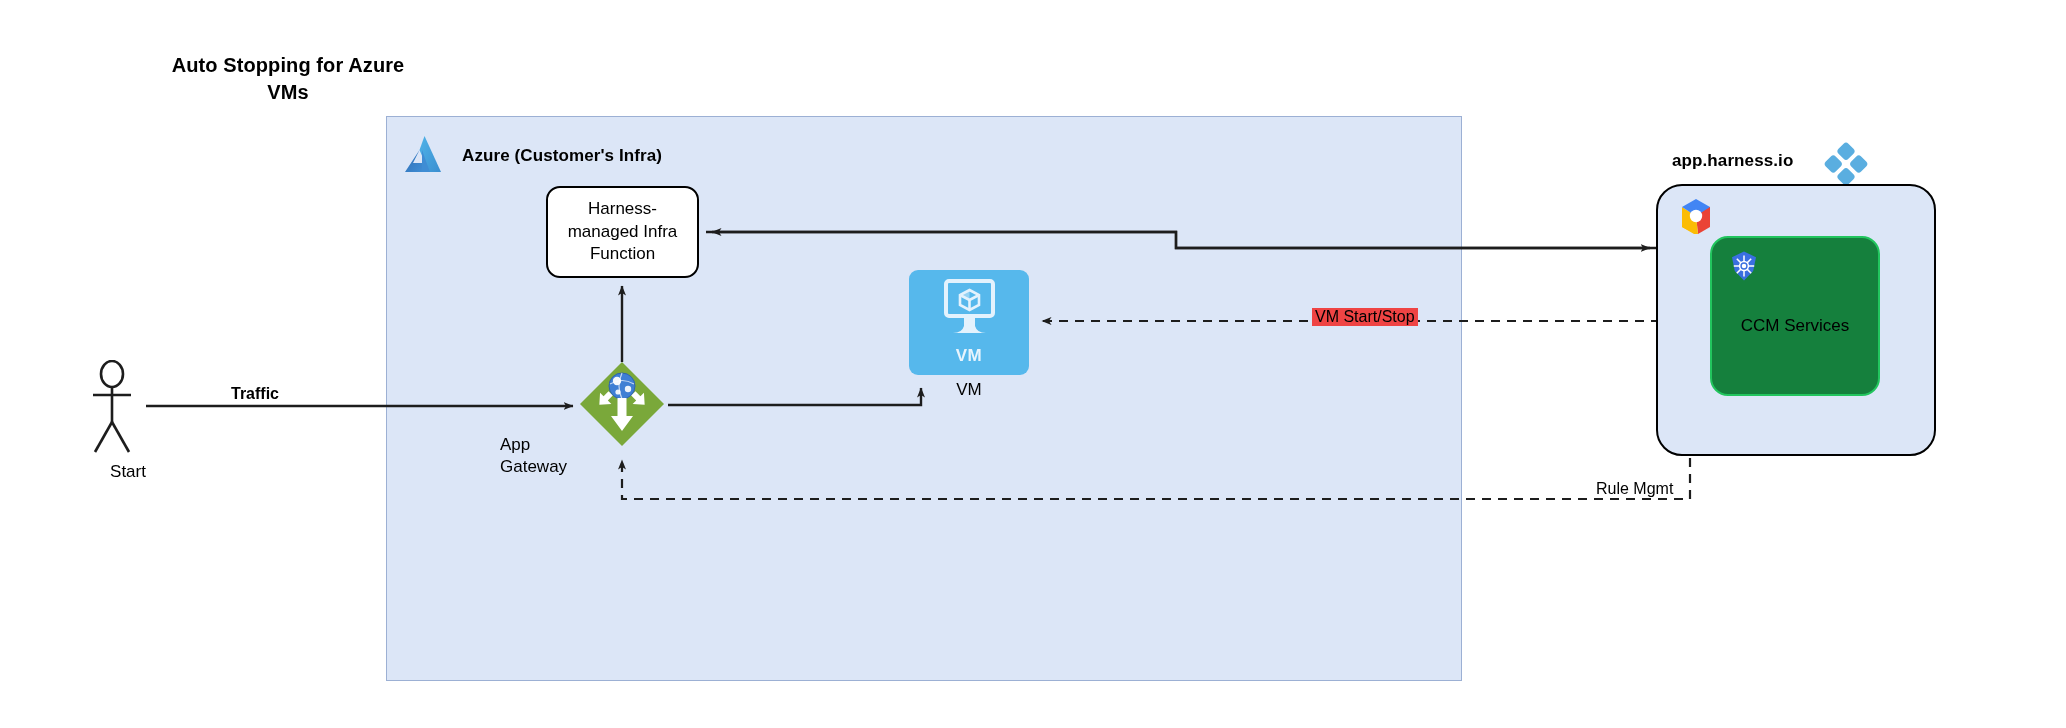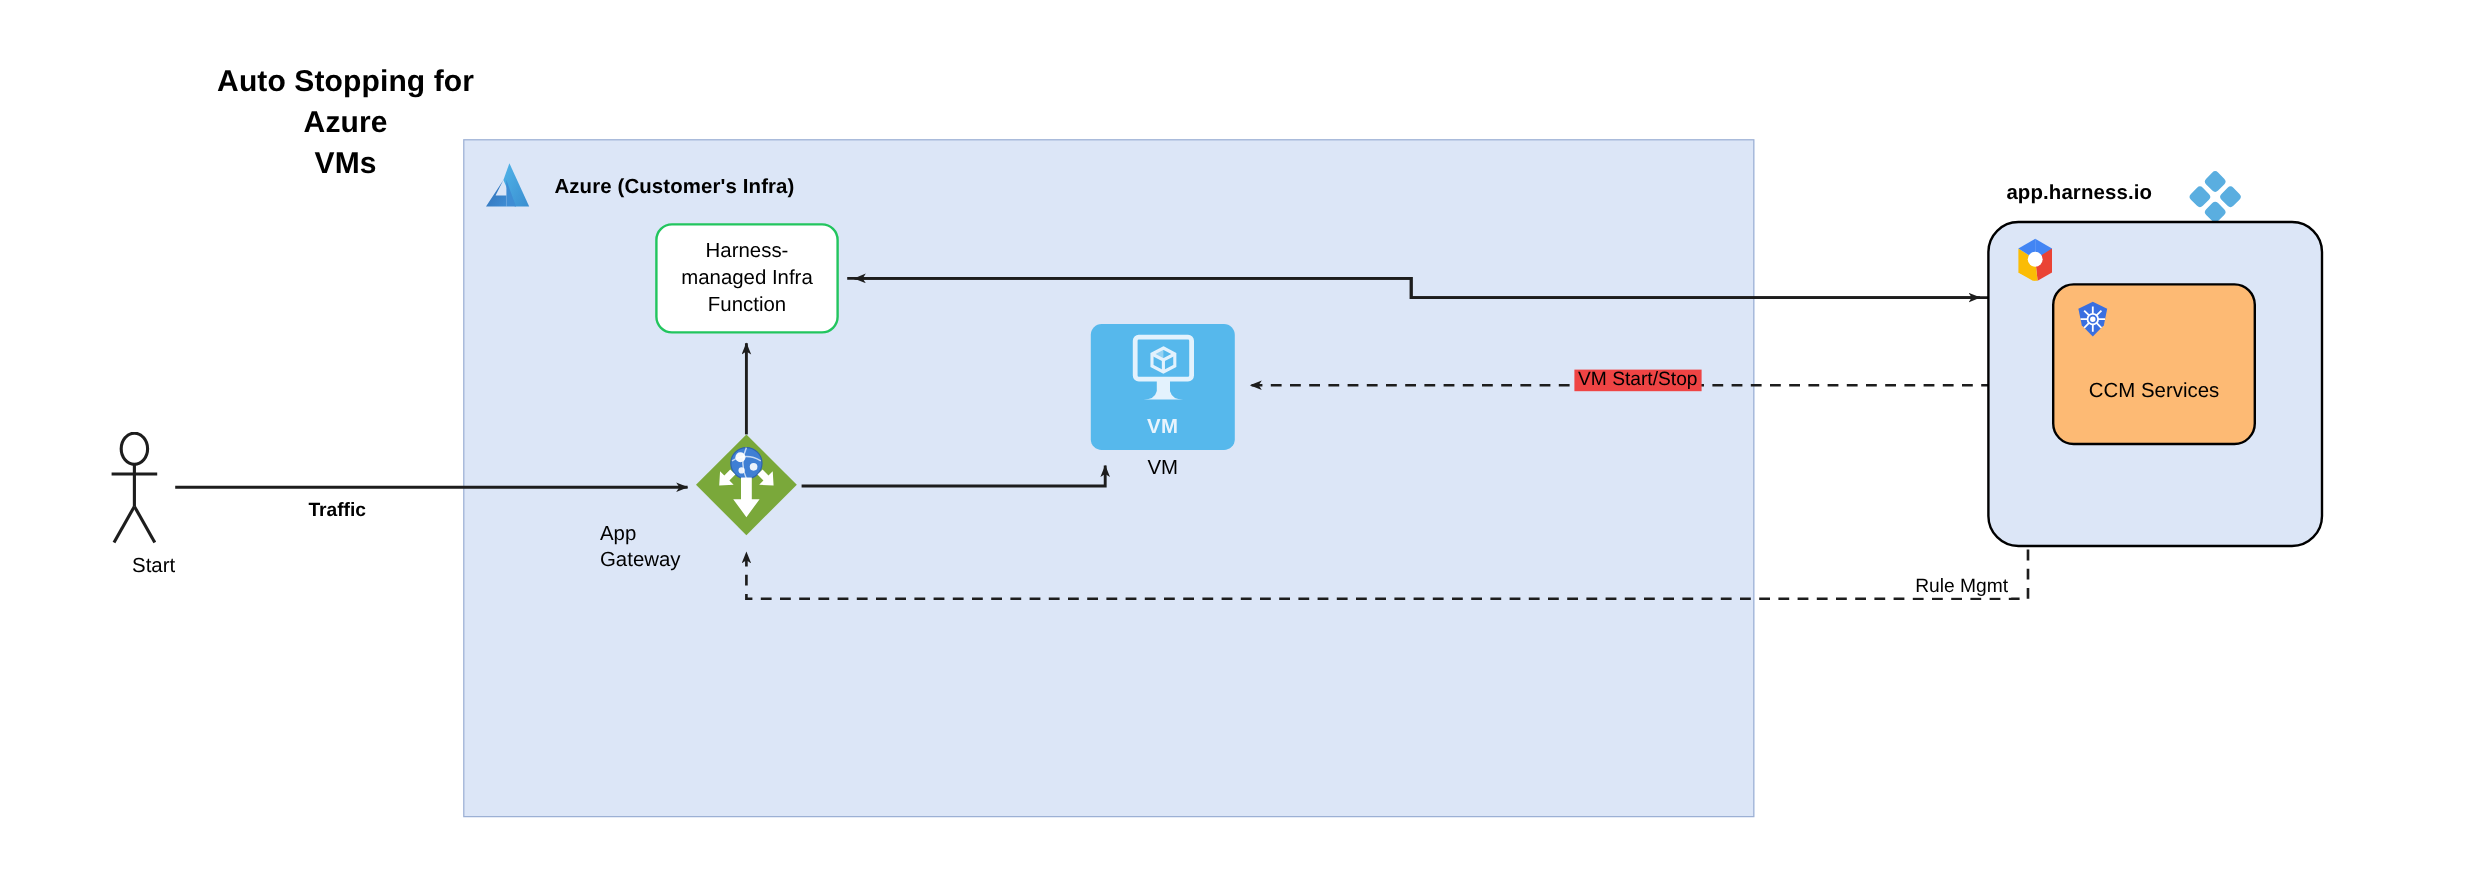--- a/index.html
+++ b/index.html
@@ -19,21 +19,21 @@
     overflow: hidden;
   }
   .abs { position: absolute; }
 
   
   #diagram-title {
     left: 148px;
     top: 52px;
     width: 280px;
     text-align: center;
-    font-size: 25px;
+    font-size: 20px;
     font-weight: bold;
     line-height: 1.35;
     letter-spacing: 0.1px;
   }
 
   
   #azure-container {
     left: 386px;
     top: 116px;
     width: 1076px;
@@ -51,21 +51,21 @@
   }
   #azure-logo { left: 400px; top: 132px; width: 46px; height: 48px; }
 
   
   #harness-function-box {
     left: 546px;
     top: 186px;
     width: 153px;
     height: 92px;
     background: #ffffff;
-    border: 2px solid #22c55e;
+    border: 2px solid #000000;
     border-radius: 14px;
     box-sizing: border-box;
     display: flex;
     align-items: center;
     justify-content: center;
   }
   #harness-function-label {
     font-size: 17px;
     line-height: 1.33;
     text-align: center;
@@ -137,23 +137,23 @@
     background: #dce6f7;
     border: 2px solid #000000;
     border-radius: 26px;
     box-sizing: border-box;
   }
   #gcp-logo { left: 1674px; top: 196px; width: 44px; height: 42px; }
   #ccm-services-box {
     left: 1710px;
     top: 236px;
     width: 170px;
-    height: 135px;
-    background: #fdba74;
-    border: 2px solid #000000;
+    height: 160px;
+    background: #15803d;
+    border: 2px solid #22c55e;
     border-radius: 18px;
     box-sizing: border-box;
   }
   #k8s-logo { left: 1728px; top: 250px; width: 32px; height: 32px; }
   #ccm-services-label {
     position: absolute;
     left: 0; right: 0;
     top: 78px;
     text-align: center;
     font-size: 17px;
@@ -161,21 +161,21 @@
 
   
   .edge-label {
     font-size: 16px;
     background: #ffffff;
     padding: 0 3px;
     white-space: nowrap;
   }
   .edge-label.bold { font-weight: bold; font-size: 16px; }
 
-  #label-traffic { left: 254px; top: 385px; margin-top: 32px; }
+  #label-traffic { left: 228px; top: 385px; }
   #label-vm-startstop { left: 1312px; top: 308px; background: #ef4444; }
   #label-rule-mgmt { left: 1593px; top: 480px; }
 
   
   #connectors { left: 0; top: 0; width: 2066px; height: 728px; pointer-events: none; }
 </style>
 </head>
 <body>
 
 <div id="canvas">

